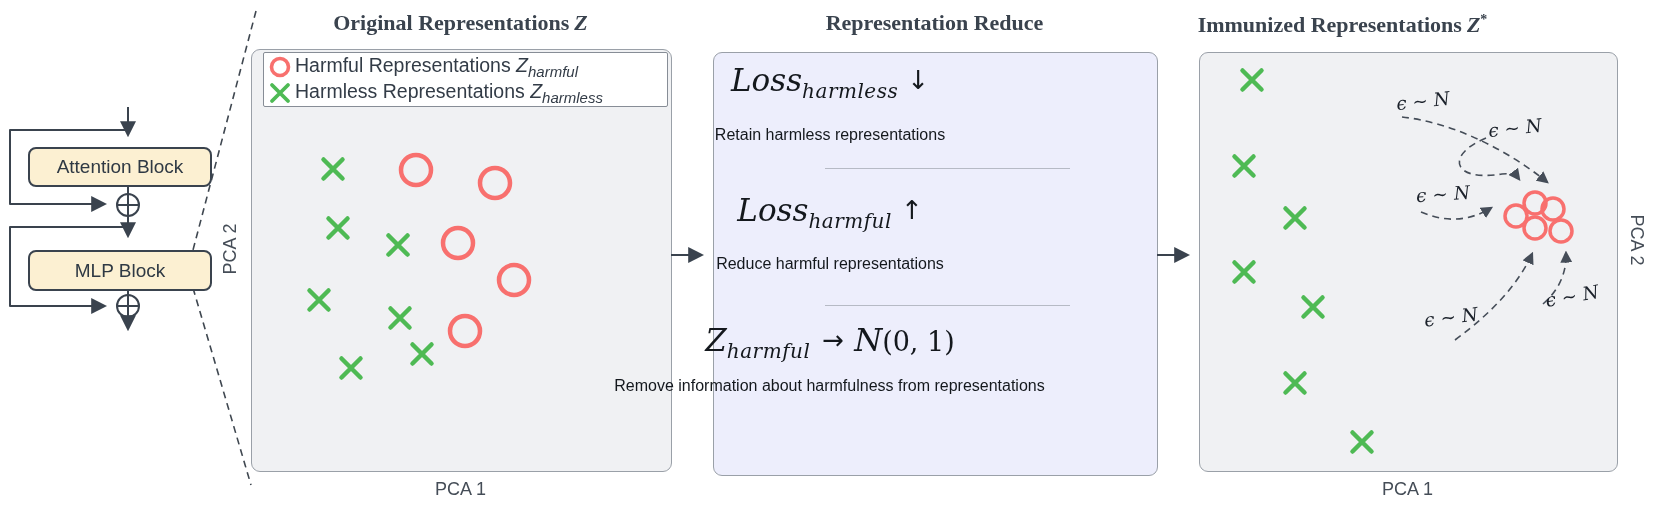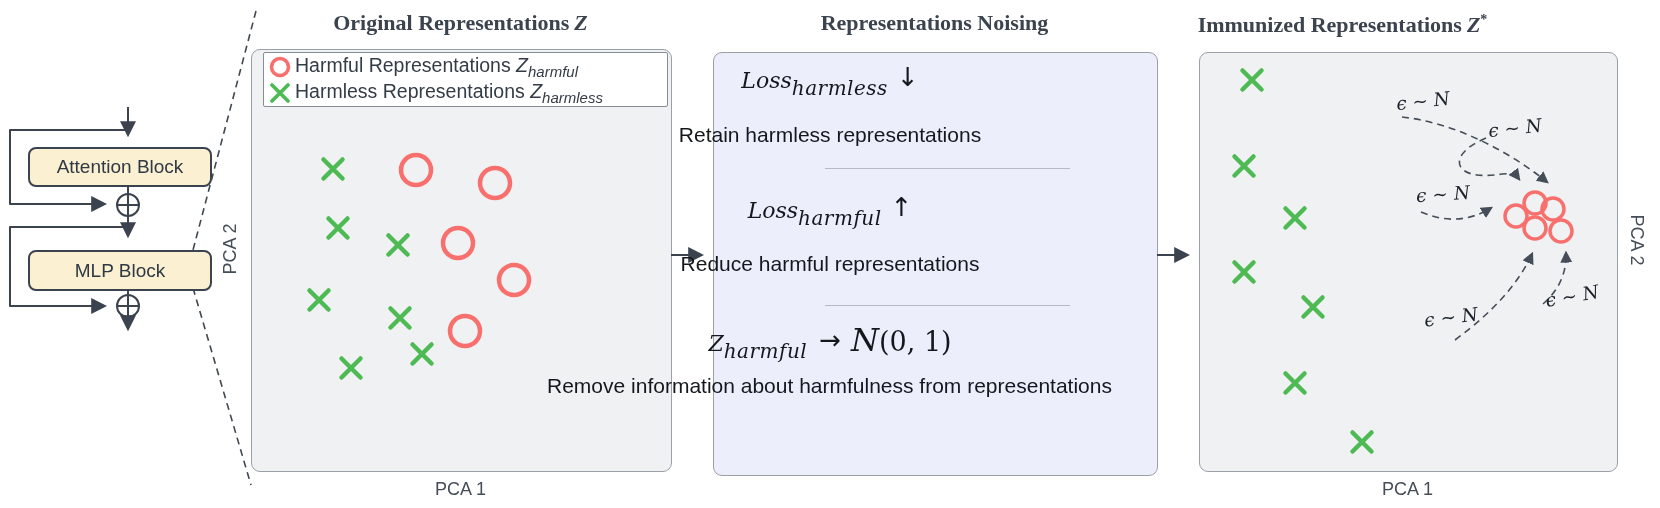--- a/index.html
+++ b/index.html
@@ -44,27 +44,27 @@
   }
   .legend-row{display:flex;align-items:center;gap:3px;white-space:nowrap;}
   .legend-row .lg-text{font-size:19.5px;color:#333c47;}
   .lg-text i{font-style:italic;}
   .lg-text .msub{font-style:italic;font-size:15px;}
   .axis-label{position:absolute;font-size:18px;color:#454d57;z-index:6;text-align:center;white-space:nowrap;}
   .axis-label.vert{transform:translate(-50%,-50%) rotate(-90deg);}
   .axis-label.vert-r{transform:translate(-50%,-50%) rotate(90deg);}
   .nrow{position:absolute;left:0;right:0;text-align:center;z-index:6;}
   .formula{color:var(--ink);white-space:nowrap;}
-  .fm{font-family:"DejaVu Serif", serif;font-style:italic;font-size:22px;}
+  .fm{font-family:"DejaVu Serif", serif;font-style:italic;font-size:31px;}
   .fsub{font-family:"DejaVu Serif", serif;font-style:italic;font-size:20px;vertical-align:-7px;letter-spacing:0.5px;}
   .farrow{font-family:"DejaVu Sans", sans-serif;font-style:normal;font-size:26px;margin-left:9px;vertical-align:2px;}
   .arrow-mid{margin:0 10px 0 12px;}
   .fparen{font-family:"DejaVu Serif", serif;font-size:27px;}
   .script-n{font-size:32px;}
-  .ncap{font-size:21px;color:var(--ink);line-height:29px;}
+  .ncap{font-size:16px;color:var(--ink);line-height:29px;}
   .divider{position:absolute;height:1px;background:#b6bac5;z-index:6;}
   .eps-label{
     position:absolute;font-family:"DejaVu Serif", serif;font-style:italic;
     font-size:18.5px;color:#1b212a;white-space:nowrap;z-index:6;
   }
   svg.overlay{position:absolute;left:0;top:0;z-index:5;pointer-events:none;}
   .dl{stroke:var(--slate);stroke-width:2;fill:none;stroke-linejoin:round;}
   .oplus{fill:#ffffff;stroke:var(--slate);stroke-width:2;}
   .dashline{stroke:#3f4750;stroke-width:1.6;fill:none;stroke-dasharray:7 5;}
   .noise-arrow{stroke:#454d58;stroke-width:1.6;fill:none;stroke-dasharray:7 5;}
@@ -152,21 +152,21 @@
     <span>Attention Block</span>
   </div>
   <div class="block" style="left:28px;top:250px;width:180px;height:37px;">
     <span>MLP Block</span>
   </div>
 
   <div class="panel-title" style="left:251px;top:10px;width:419px;">
     <span>Original Representations</span><i>Z</i>
   </div>
   <div class="panel-title" style="left:713px;top:10px;width:443px;">
-    <span>Representations Noising</span>
+    <span>Representation Reduce</span>
   </div>
   <div class="panel-title" style="left:1134px;top:7px;width:417px;">
     <span>Immunized Representations</span><i>Z</i><sup>*</sup>
   </div>
 
   <div class="legend">
     <div class="legend-row">
       <svg width="24" height="24">
         <circle cx="12" cy="12" r="8.5" fill="none" stroke="var(--red)" stroke-width="3.6"></circle>
       </svg>

